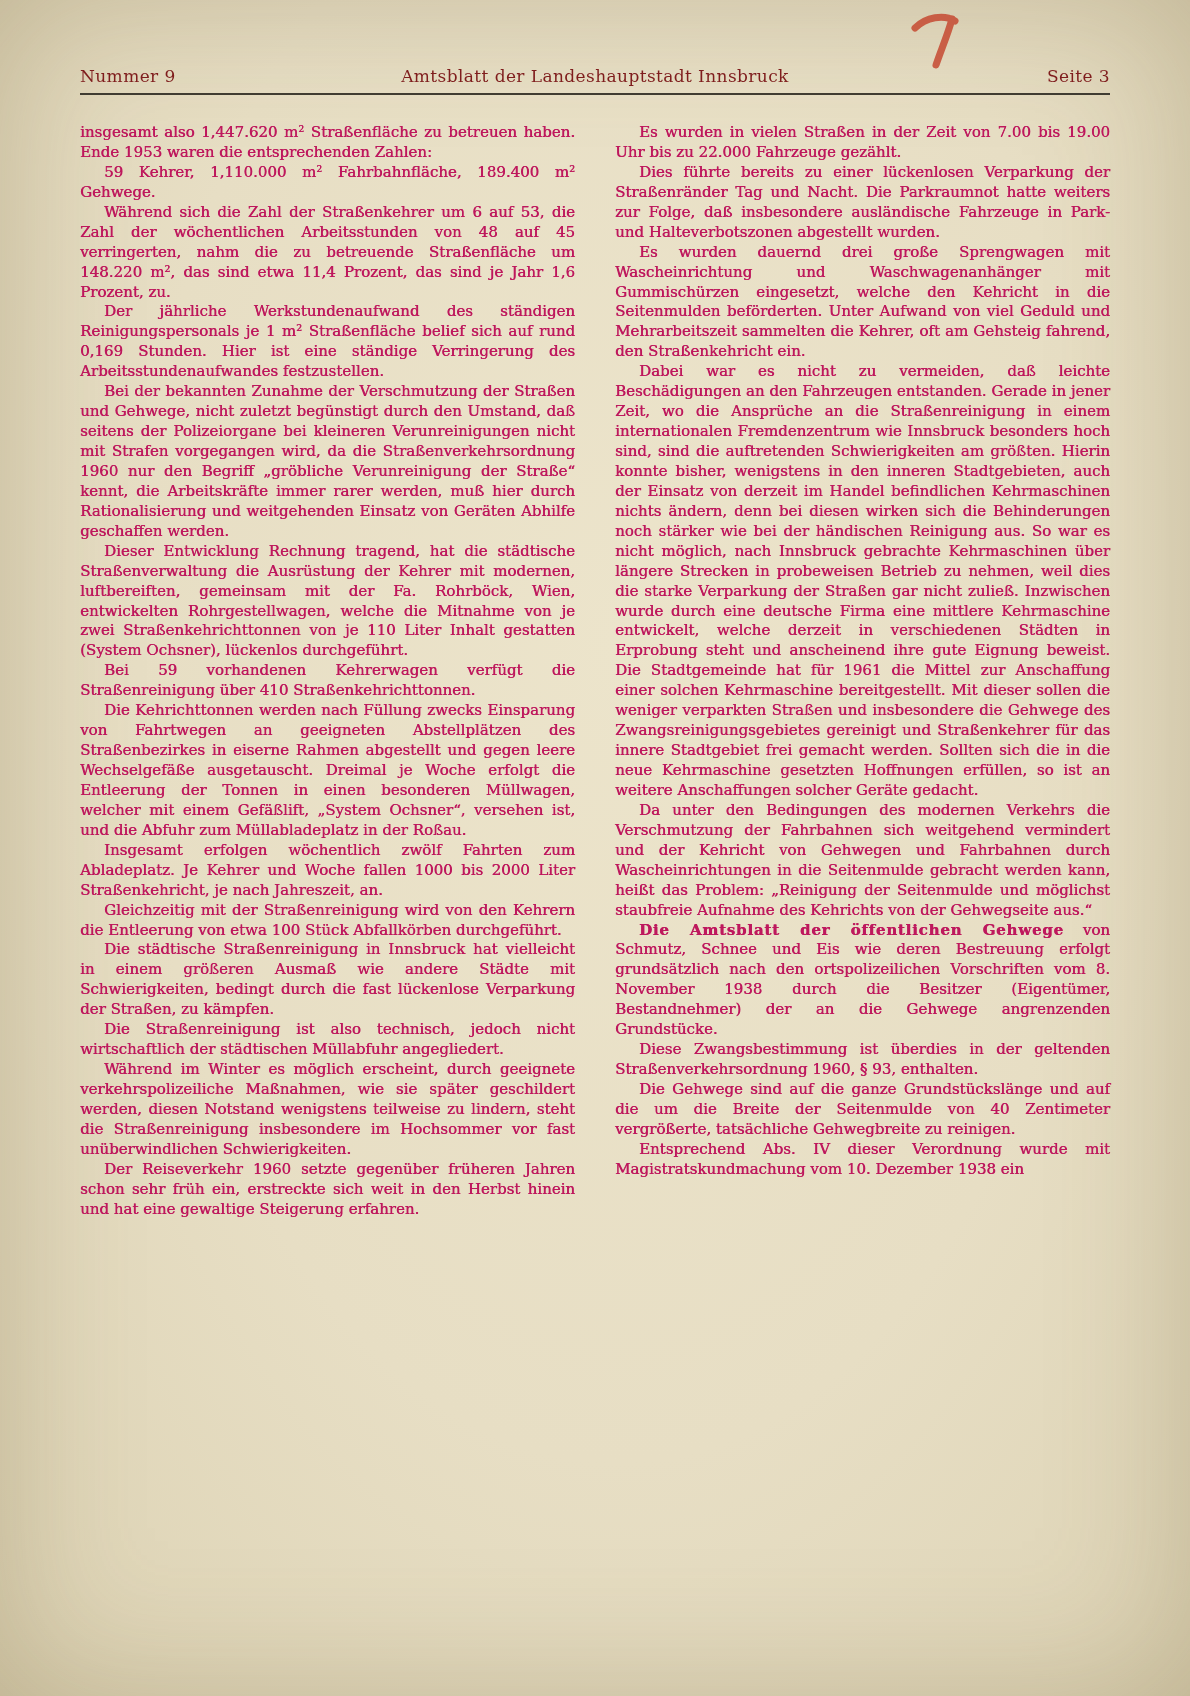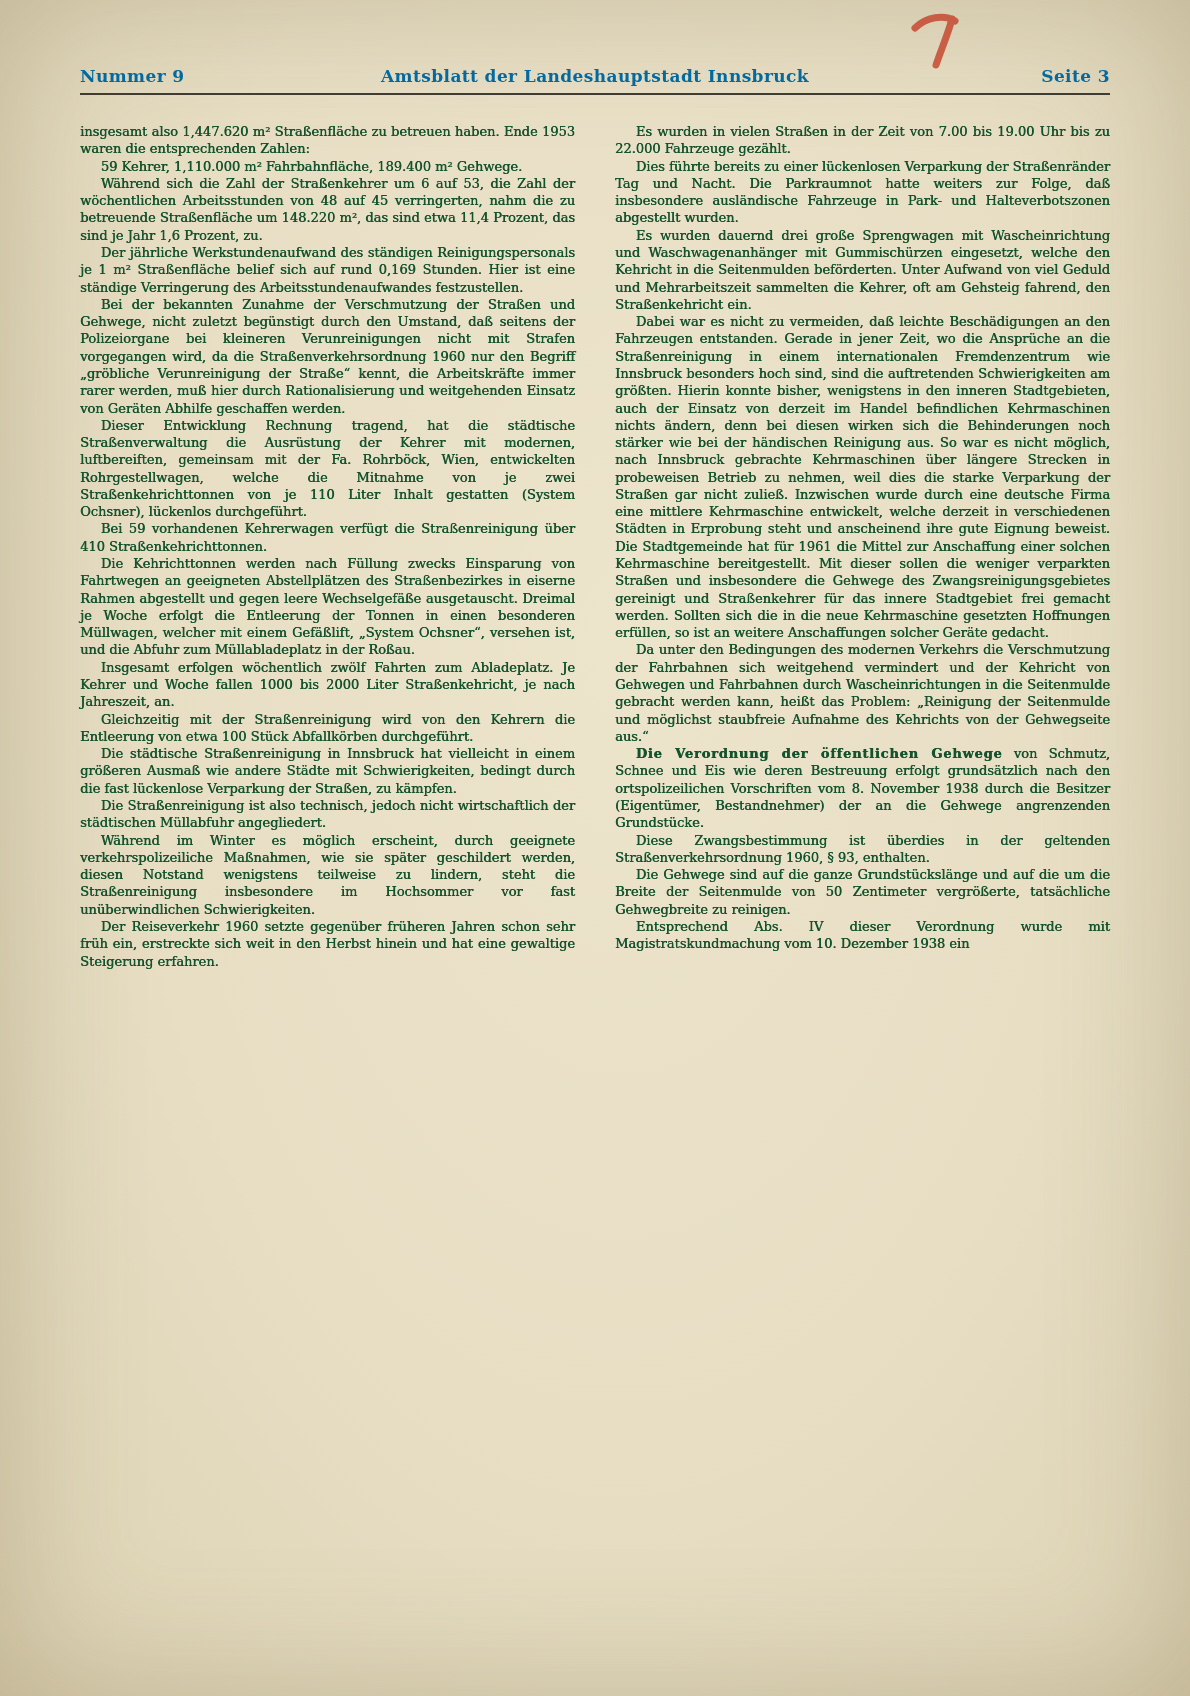--- a/index.html
+++ b/index.html
@@ -14,38 +14,38 @@
   }
   .vignette {
     position: absolute; inset: 0;
     box-shadow: inset 0 0 140px rgba(110, 92, 55, 0.28);
     pointer-events: none;
   }
   .sheet { position: relative; padding: 66px 80px 0 80px; }
 
   .header {
     display: flex; align-items: center;
-    font-weight: bold; font-size: 17px; letter-spacing: 0.4px;
-    color: #0369a1;
+    font-weight: normal; font-size: 17px; letter-spacing: 0.4px;
+    color: #7f1d1d;
   }
   .header-left  { width: 230px; }
   .header-center{ flex: 1; text-align: center; }
   .header-right { width: 230px; text-align: right; }
   .rule {
     border-top: 2px solid #403c32;
     margin-top: 7px; margin-bottom: 28px;
   }
 
   .cols { display: flex; gap: 40px; }
   .col {
     flex: 1;
     text-align: justify;
-    font-size: 13px;
+    font-size: 15px;
     line-height: 1.33;
-    color: #14532d;
+    color: #be185d;
     text-shadow: 0.4px 0 0 currentColor; 
     overflow-wrap: break-word;
     hyphens: auto;
   }
   .para { text-indent: 1.6em; }
   .para.noindent { text-indent: 0; }
   .lead { font-weight: bold; letter-spacing: 0.8px; }
 
   .red-mark {
     position: absolute;
@@ -93,20 +93,20 @@
         <p class="para">Die Straßenreinigung ist also technisch, jedoch nicht wirtschaftlich der städtischen Müllabfuhr angegliedert.</p>
         <p class="para">Während im Winter es möglich erscheint, durch geeignete verkehrspolizeiliche Maßnahmen, wie sie später geschildert werden, diesen Notstand wenigstens teilweise zu lindern, steht die Straßenreinigung insbesondere im Hochsommer vor fast unüberwindlichen Schwierigkeiten.</p>
         <p class="para">Der Reiseverkehr 1960 setzte gegenüber früheren Jahren schon sehr früh ein, erstreckte sich weit in den Herbst hinein und hat eine gewaltige Steigerung erfahren.</p>
       </div>
     <div class="col">
         <p class="para">Es wurden in vielen Straßen in der Zeit von 7.00 bis 19.00 Uhr bis zu 22.000 Fahrzeuge gezählt.</p>
         <p class="para">Dies führte bereits zu einer lückenlosen Verparkung der Straßenränder Tag und Nacht. Die Parkraumnot hatte weiters zur Folge, daß insbesondere ausländische Fahrzeuge in Park- und Halteverbotszonen abgestellt wurden.</p>
         <p class="para">Es wurden dauernd drei große Sprengwagen mit Wascheinrichtung und Waschwagenanhänger mit Gummischürzen eingesetzt, welche den Kehricht in die Seitenmulden beförderten. Unter Aufwand von viel Geduld und Mehrarbeitszeit sammelten die Kehrer, oft am Gehsteig fahrend, den Straßenkehricht ein.</p>
         <p class="para">Dabei war es nicht zu vermeiden, daß leichte Beschädigungen an den Fahrzeugen entstanden. Gerade in jener Zeit, wo die Ansprüche an die Straßenreinigung in einem internationalen Fremdenzentrum wie Innsbruck besonders hoch sind, sind die auftretenden Schwierigkeiten am größten. Hierin konnte bisher, wenigstens in den inneren Stadtgebieten, auch der Einsatz von derzeit im Handel befindlichen Kehrmaschinen nichts ändern, denn bei diesen wirken sich die Behinderungen noch stärker wie bei der händischen Reinigung aus. So war es nicht möglich, nach Innsbruck gebrachte Kehrmaschinen über längere Strecken in probeweisen Betrieb zu nehmen, weil dies die starke Verparkung der Straßen gar nicht zuließ. Inzwischen wurde durch eine deutsche Firma eine mittlere Kehrmaschine entwickelt, welche derzeit in verschiedenen Städten in Erprobung steht und anscheinend ihre gute Eignung beweist. Die Stadtgemeinde hat für 1961 die Mittel zur Anschaffung einer solchen Kehrmaschine bereitgestellt. Mit dieser sollen die weniger verparkten Straßen und insbesondere die Gehwege des Zwangsreinigungsgebietes gereinigt und Straßenkehrer für das innere Stadtgebiet frei gemacht werden. Sollten sich die in die neue Kehrmaschine gesetzten Hoffnungen erfüllen, so ist an weitere Anschaffungen solcher Geräte gedacht.</p>
         <p class="para">Da unter den Bedingungen des modernen Verkehrs die Verschmutzung der Fahrbahnen sich weitgehend vermindert und der Kehricht von Gehwegen und Fahrbahnen durch Wascheinrichtungen in die Seitenmulde gebracht werden kann, heißt das Problem: „Reinigung der Seitenmulde und möglichst staubfreie Aufnahme des Kehrichts von der Gehwegseite aus.“</p>
-        <p class="para"><strong class="lead">Die Verordnung der öffentlichen Gehwege</strong> von Schmutz, Schnee und Eis wie deren Bestreuung erfolgt grundsätzlich nach den ortspolizeilichen Vorschriften vom 8. November 1938 durch die Besitzer (Eigentümer, Bestandnehmer) der an die Gehwege angrenzenden Grundstücke.</p>
+        <p class="para"><strong class="lead">Die Amtsblatt der öffentlichen Gehwege</strong> von Schmutz, Schnee und Eis wie deren Bestreuung erfolgt grundsätzlich nach den ortspolizeilichen Vorschriften vom 8. November 1938 durch die Besitzer (Eigentümer, Bestandnehmer) der an die Gehwege angrenzenden Grundstücke.</p>
         <p class="para">Diese Zwangsbestimmung ist überdies in der geltenden Straßenverkehrsordnung 1960, § 93, enthalten.</p>
-        <p class="para">Die Gehwege sind auf die ganze Grundstückslänge und auf die um die Breite der Seitenmulde von 50 Zentimeter vergrößerte, tatsächliche Gehwegbreite zu reinigen.</p>
+        <p class="para">Die Gehwege sind auf die ganze Grundstückslänge und auf die um die Breite der Seitenmulde von 40 Zentimeter vergrößerte, tatsächliche Gehwegbreite zu reinigen.</p>
         <p class="para">Entsprechend Abs. IV dieser Verordnung wurde mit Magistratskundmachung vom 10. Dezember 1938 ein</p>
       </div>
   </div>
 
 </div>
 
 </body></html>

